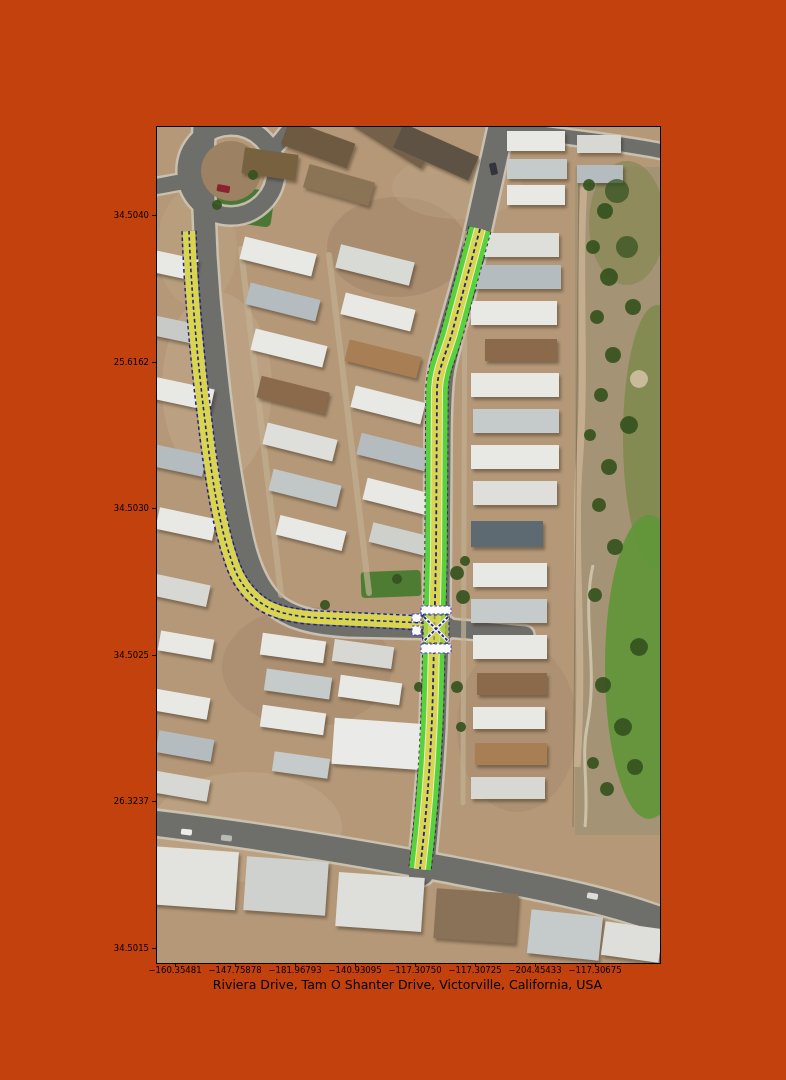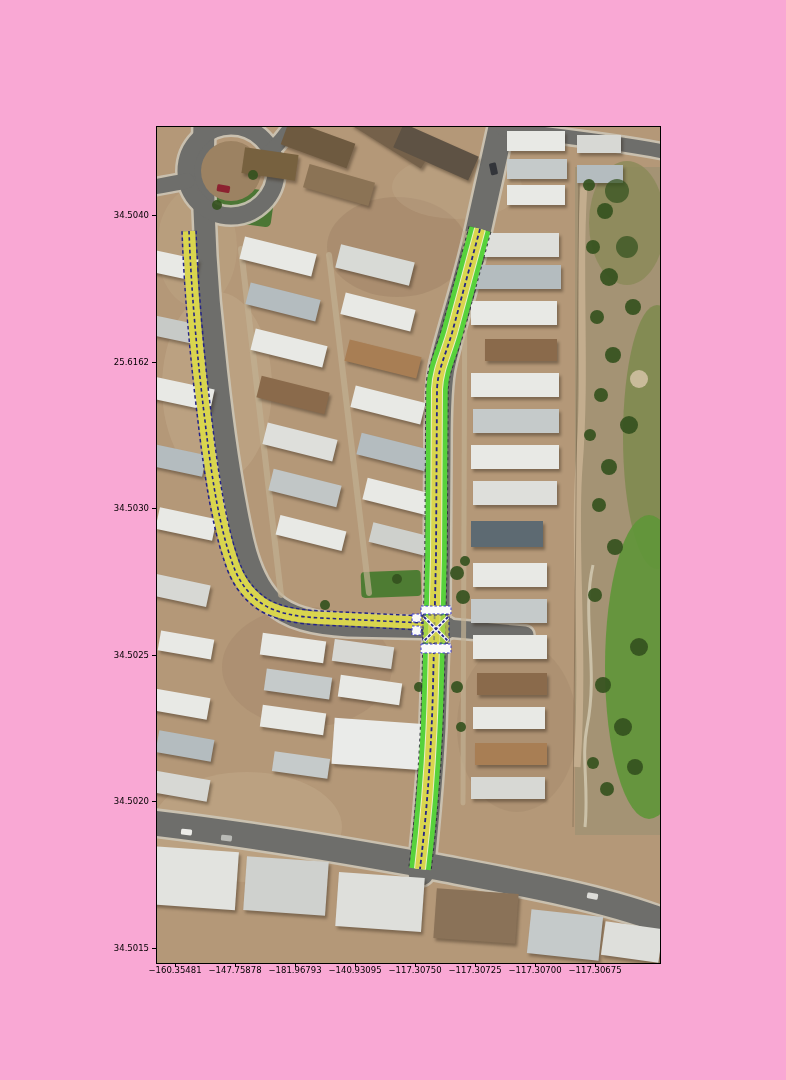--- a/index.html
+++ b/index.html
@@ -1,16 +1,16 @@
 <!DOCTYPE html>
 <html><head>
 <meta charset="utf-8">
 <style>
   html,body{margin:0;padding:0;background:#ffffff;}
-  .figure{position:relative;width:786px;height:1080px;background:#f9a8d4;
+  .figure{position:relative;width:786px;height:1080px;background:#c2410c;
           font-family:"DejaVu Sans","Liberation Sans",sans-serif;color:#000;overflow:hidden;}
   .plot{position:absolute;left:156px;top:126px;width:503px;height:836px;
         border:1px solid #000;box-sizing:content-box;background:#b49878;}
   .plot svg{position:absolute;left:0;top:0;display:block;}
   .ytick{position:absolute;width:4px;height:1px;background:#000;left:152px;}
   .xtick{position:absolute;width:1px;height:4px;background:#000;top:963px;}
   .ytick-label{position:absolute;left:92px;width:57px;text-align:right;
                font-size:8.5px;line-height:12px;white-space:nowrap;}
   .xtick-label{position:absolute;width:64px;text-align:center;top:965px;
                font-size:8.5px;line-height:11px;white-space:nowrap;}
@@ -27,41 +27,42 @@
   <div class="ytick" style="top:362px"></div>
   <div class="ytick" style="top:508px"></div>
   <div class="ytick" style="top:655px"></div>
   <div class="ytick" style="top:801px"></div>
   <div class="ytick" style="top:948px"></div>
 
   <div class="ytick-label" style="top:209px">34.5040</div>
   <div class="ytick-label" style="top:356px">25.6162</div>
   <div class="ytick-label" style="top:502px">34.5030</div>
   <div class="ytick-label" style="top:649px">34.5025</div>
-  <div class="ytick-label" style="top:795px">34.5020</div>
+  <div class="ytick-label" style="top:795px">26.3237</div>
   <div class="ytick-label" style="top:942px">34.5015</div>
 
   <div class="xtick" style="left:175px"></div>
   <div class="xtick" style="left:235px"></div>
   <div class="xtick" style="left:295px"></div>
   <div class="xtick" style="left:355px"></div>
   <div class="xtick" style="left:415px"></div>
   <div class="xtick" style="left:475px"></div>
   <div class="xtick" style="left:535px"></div>
   <div class="xtick" style="left:595px"></div>
 
   <div class="xtick-label" style="left:143px">−160.35481</div>
   <div class="xtick-label" style="left:203px">−147.75878</div>
   <div class="xtick-label" style="left:263px">−181.96793</div>
   <div class="xtick-label" style="left:323px">−140.93095</div>
   <div class="xtick-label" style="left:383px">−117.30750</div>
   <div class="xtick-label" style="left:443px">−117.30725</div>
-  <div class="xtick-label" style="left:503px">−117.30700</div>
+  <div class="xtick-label" style="left:503px">−204.45433</div>
   <div class="xtick-label" style="left:563px">−117.30675</div>
 
+  <div class="title">Riviera Drive, Tam O Shanter Drive, Victorville, California, USA</div>
 
   <div class="plot">
     <svg width="503" height="836" viewBox="0 0 503 836">
 
       <g>
         <rect x="0" y="0" width="503" height="836" fill="#b49878"></rect>
         <ellipse cx="60" cy="260" rx="55" ry="95" fill="#c8b292" opacity="0.35"></ellipse>
         <ellipse cx="240" cy="120" rx="70" ry="50" fill="#8f7458" opacity="0.28"></ellipse>
         <ellipse cx="150" cy="540" rx="85" ry="60" fill="#a2856a" opacity="0.40"></ellipse>
         <ellipse cx="90" cy="700" rx="95" ry="55" fill="#c8b292" opacity="0.35"></ellipse>

